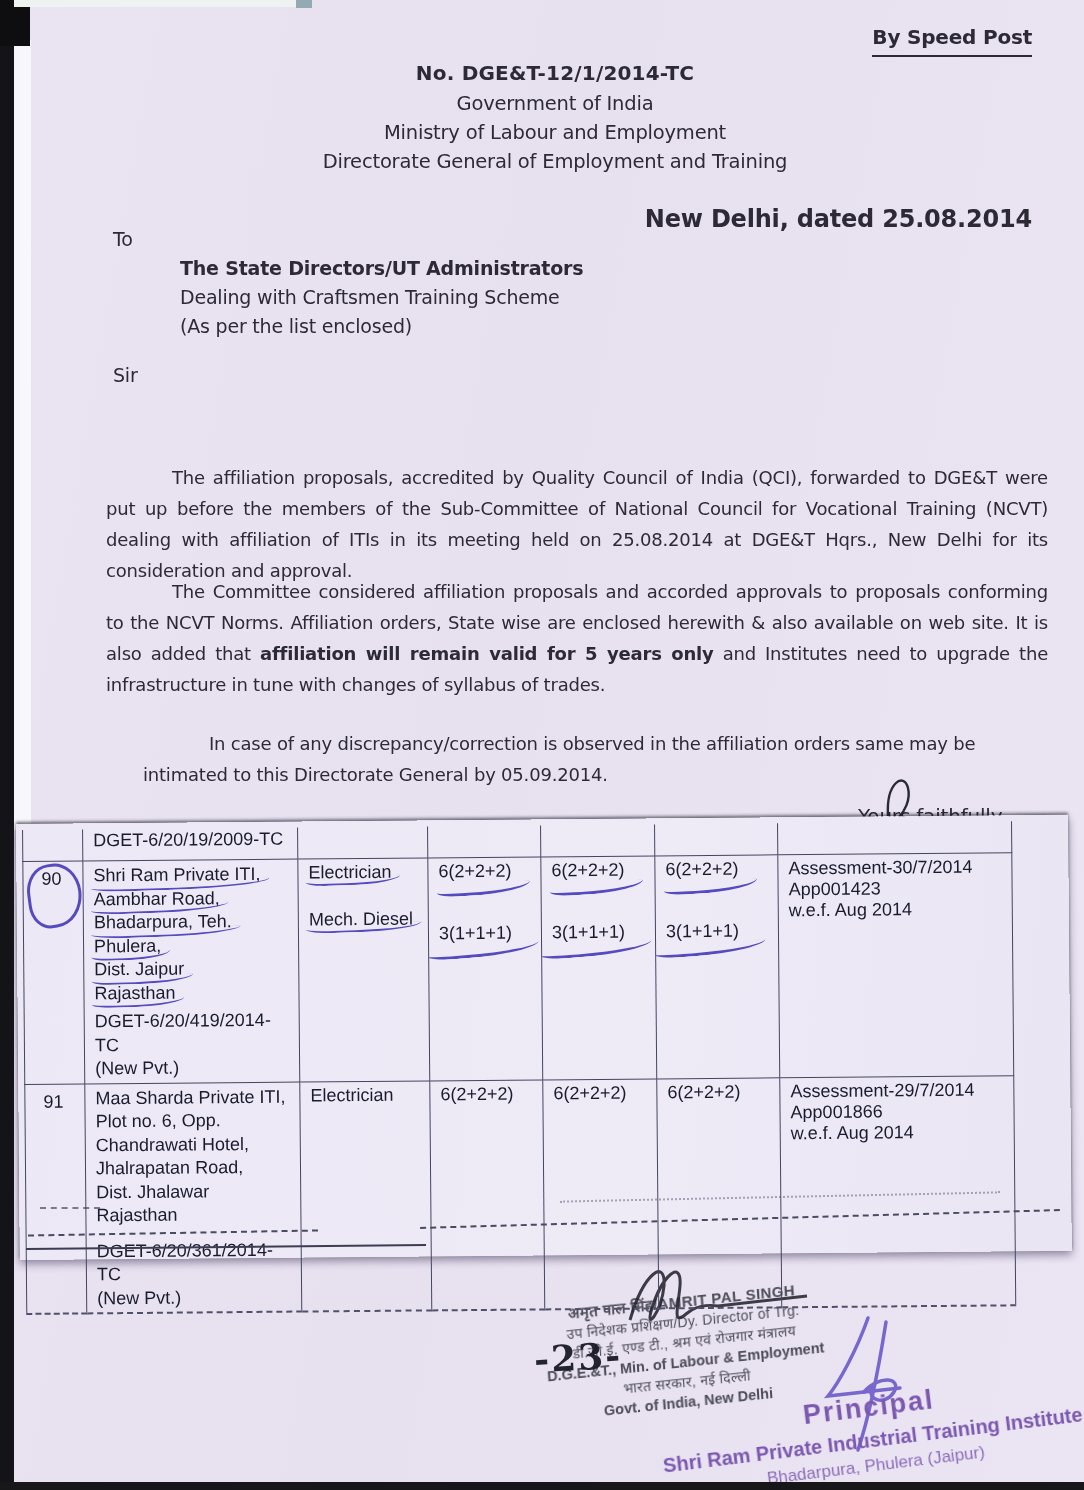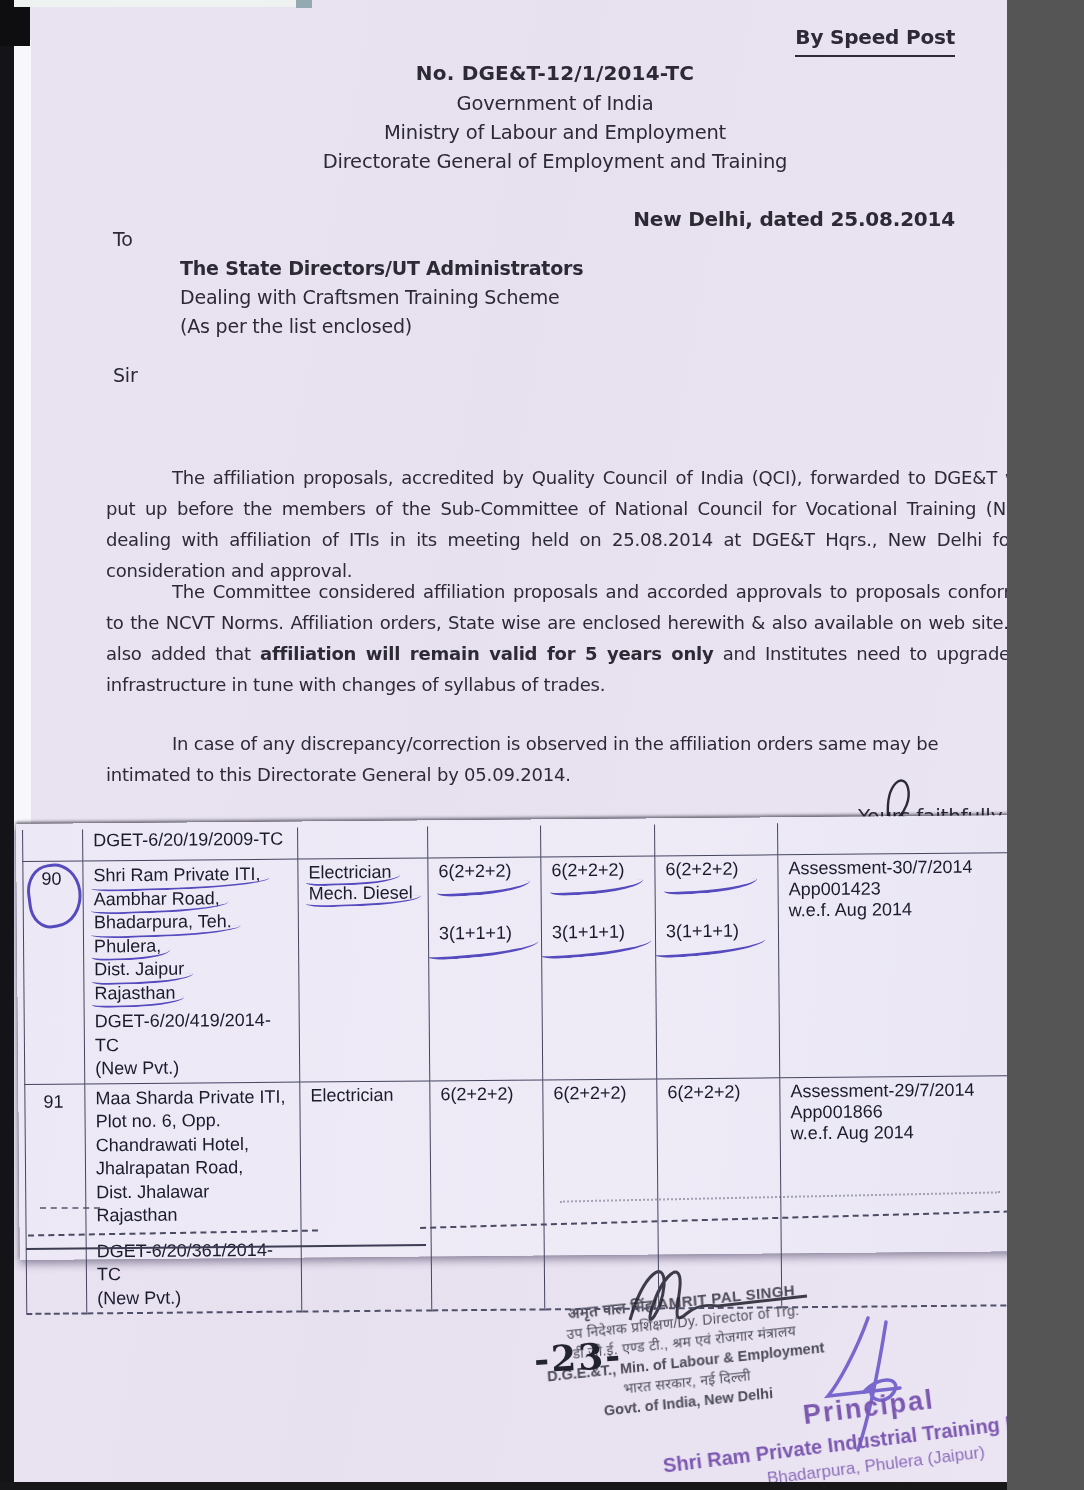--- a/index.html
+++ b/index.html
@@ -1,61 +1,61 @@
 <!DOCTYPE html>
 <html><head>
 <meta charset="utf-8">
 <style>
   html,body{margin:0;padding:0;background:#555;}
   #page{
-    position:relative; width:1007px; height:1490px; overflow:hidden;
+    position:relative; width:1084px; height:1490px; overflow:hidden;
     background:linear-gradient(100deg,#e9e3f2 0%,#e6e0ef 45%,#eae4f3 100%);
     font-family:"DejaVu Sans",sans-serif; color:#2d2a35;
   }
   
   .edge-left{position:absolute;left:0;top:0;width:14px;height:1490px;background:#141418;z-index:7;}
   .edge-topleft{position:absolute;left:0;top:0;width:30px;height:46px;background:#0e0e11;z-index:8;}
   .edge-top{position:absolute;left:14px;top:0;width:290px;height:7px;background:#eef2f1;z-index:8;}
   .edge-top-teal{position:absolute;left:296px;top:0;width:16px;height:8px;background:#93aab2;z-index:8;}
   .edge-bottom{position:absolute;left:0;top:1482px;width:1084px;height:8px;background:#17171a;z-index:8;}
   .strip-white-left{position:absolute;left:14px;top:40px;width:17px;height:790px;background:rgba(250,249,253,.9);z-index:2;}
   
   .letter{position:absolute;inset:0;z-index:1;font-size:18px;letter-spacing:-.2px;line-height:31px;}
   .speed-post{position:absolute;right:52px;top:22px;font-size:20px;font-weight:bold;border-bottom:2.5px solid #2d2a35;padding-bottom:2px;}
   .head-block{position:absolute;left:240px;top:58px;width:630px;text-align:center;}
   .head-block .ref{font-size:20px;font-weight:bold;letter-spacing:.2px;}
   .head-block .org{font-size:19.5px;line-height:29px;text-align:center;}
-  .place-date{position:absolute;right:52px;top:204px;font-size:20px;font-weight:bold;}
+  .place-date{position:absolute;right:52px;top:204px;font-size:24px;font-weight:bold;}
   .to-label{position:absolute;left:113px;top:224px;font-size:19px;}
   .addressee{position:absolute;left:180px;top:254px;font-size:19px;line-height:29px;}
   .addressee .l0{font-weight:bold;}
   .subject{position:absolute;left:370px;top:342px;width:480px;text-align:center;font-size:19.5px;font-weight:bold;}
   .salutation{position:absolute;left:113px;top:360px;font-size:19px;}
   .para{position:absolute;left:106px;width:942px;text-align:justify;text-indent:66px;}
   .p1{top:418px;margin-top:44px;}
   .p2{top:576px;}
-  .p3{top:728px;width:900px;text-align:left;}
+  .p3{top:728px;width:900px;text-align:left;margin-left:37px;}
   .closing{position:absolute;left:858px;top:801px;font-size:20px;}
   .pen-loop{position:absolute;left:884px;top:768px;z-index:2;}
   
   .overlay{
     position:absolute;left:16px;top:824px;width:1052px;height:436px;z-index:5;
     background:linear-gradient(95deg,#ece8f5 0%,#eeebf7 60%,#e9e5f3 100%);
     transform:rotate(-0.5deg);transform-origin:left top;
     box-shadow:0 -2px 3px rgba(20,18,30,.55), 0 4px 9px rgba(35,25,60,.45);
   }
   table.aff{border-collapse:collapse;table-layout:fixed;margin:6px 0 0 6px;width:989px;
     font-family:"Liberation Sans",sans-serif;font-size:18px;color:#1b1b2e;}
   table.aff td{border:1.6px solid #454560;vertical-align:top;padding:3px 8px 2px 10px;overflow:hidden;}
   tr.partial td{border-top:none;height:28px;padding-top:1px;}
   tr.r90 td{height:186px;}
   tr.r91 td{height:196px;border-bottom:2px dashed #50506a;}
   .addr div{line-height:23.5px;}
   .refblock{margin-top:5px;line-height:23.5px;}
-  .trade2{}
+  .trade2{margin-top:26px;}
   .unit2{margin-top:28px;}
   
   .pen-u{display:inline-block;position:relative;}
   .pen-u::after{content:'';position:absolute;left:-3px;right:-9px;bottom:-2px;height:7px;
     border-bottom:2.6px solid #564bbe;border-radius:0 0 70% 30% / 0 0 11px 5px;transform:rotate(-1.4deg);}
   .pen-swoosh{height:9px;width:94px;border-bottom:3px solid #564bbe;
     border-radius:0 0 72% 28% / 0 0 13px 5px;transform:rotate(-3deg);margin:1px 0 0 -2px;}
   .pen-swoosh.long{width:112px;margin-left:-12px;transform:rotate(-4deg);}
   td.sno{position:relative;font-size:18px;}
   .sno-num{position:relative;left:8px;top:4px;z-index:2;}

